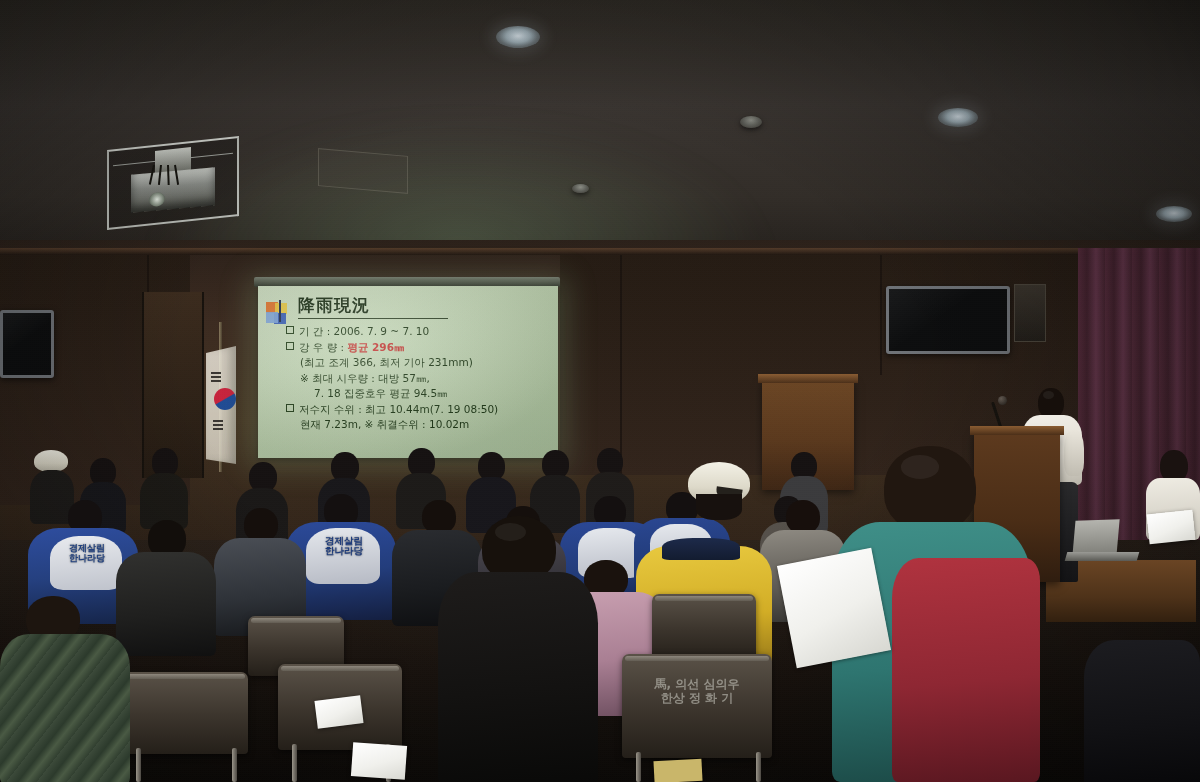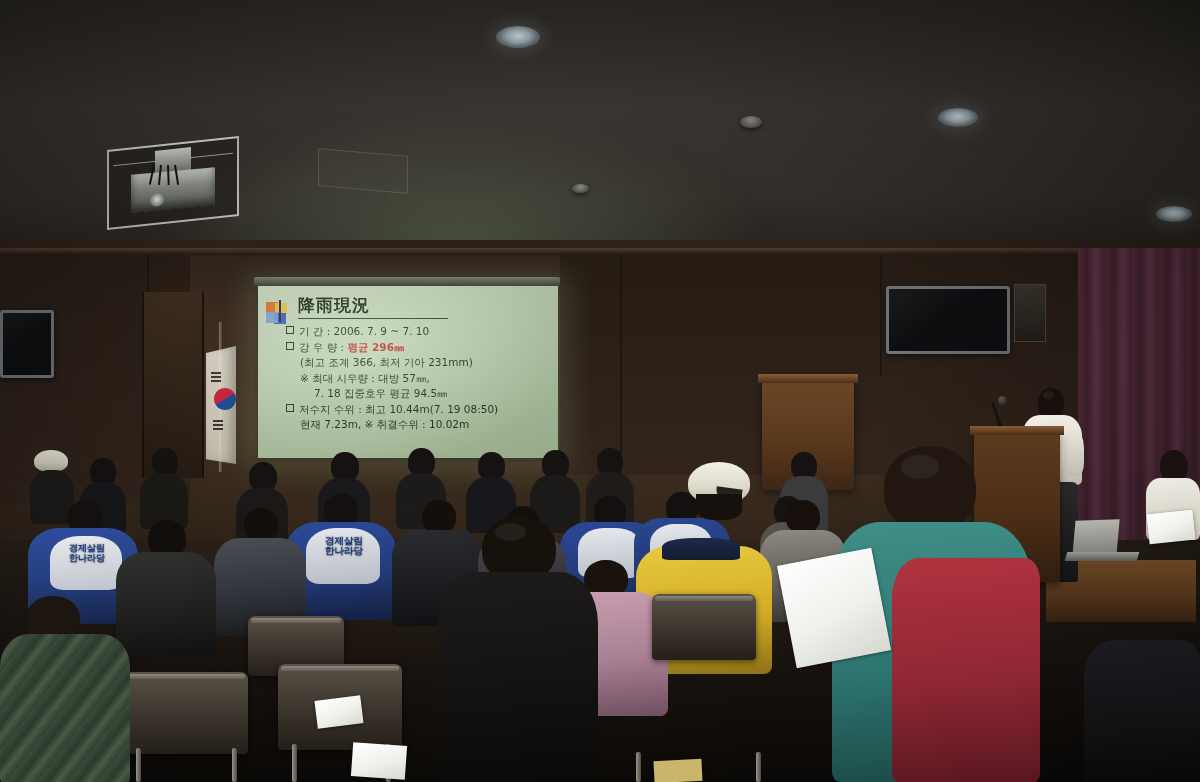--- a/index.html
+++ b/index.html
@@ -759,20 +759,27 @@
   </div>
   <div class="chair-leg" style="left:136px; top:748px; height:34px; z-index:14;"></div>
   <div class="chair-leg" style="left:232px; top:748px; height:34px; z-index:14;"></div>
 
   <div class="chair" style="left:278px; top:664px; width:124px; height:86px; z-index:14;">
     <div class="chair-rim"></div>
   </div>
   <div class="chair-leg" style="left:292px; top:744px; height:38px; z-index:14;"></div>
   <div class="chair-leg" style="left:386px; top:744px; height:38px; z-index:14;"></div>
 
+  <div class="chair" style="left:622px; top:654px; width:150px; height:104px; z-index:14;">
+    <div class="chair-rim"></div>
+    <div class="chair-text" style="left:8px; top:24px; width:134px; font-size:12px;">
+      <div>馬, 의선 심의우</div>
+      <div>한상 정 화 기</div>
+    </div>
+  </div>
   <div class="chair-leg" style="left:636px; top:752px; height:30px; z-index:14;"></div>
   <div class="chair-leg" style="left:756px; top:752px; height:30px; z-index:14;"></div>
 
   <div class="chair" style="left:248px; top:616px; width:96px; height:60px; z-index:10;">
     <div class="chair-rim"></div>
   </div>
   <div class="chair" style="left:652px; top:594px; width:104px; height:66px; z-index:10;">
     <div class="chair-rim"></div>
   </div>
 

